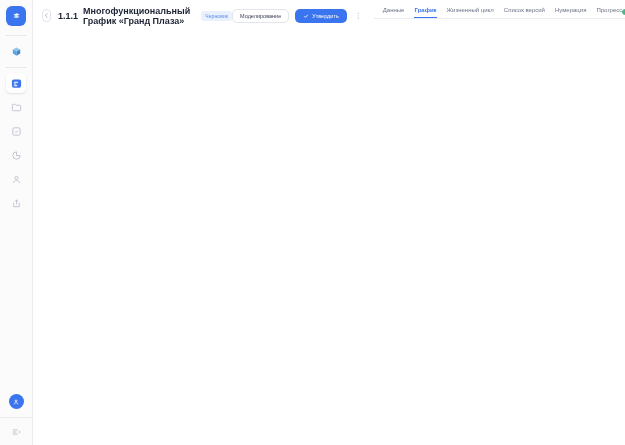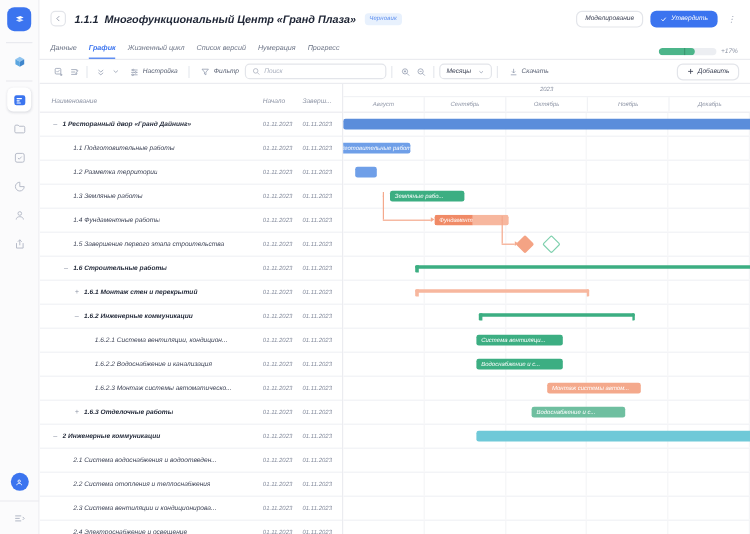--- a/index.html
+++ b/index.html
@@ -31,21 +31,21 @@
   .rail-ico.active { background:#ffffff; box-shadow:0 1px 2px rgba(40,50,80,.13); }
   .rail-spacer { flex:1; }
   .rail-avatar {
     width:15px;height:15px;border-radius:50%;background:#3b74ef;
     display:flex;align-items:center;justify-content:center;margin-bottom:8px;
   }
   .rail-bottom-sep { width:33px;height:1px;background:#ebecf0;margin-bottom:6px;}
   .rail-menu { width:20px;height:16px;display:flex;align-items:center;justify-content:center;margin-bottom:5px;}
 
   
-  .main { flex:1; display:flex; flex-direction:column; min-width:0; background:#fff;font-style:italic; }
+  .main { flex:1; display:flex; flex-direction:row; min-width:0; background:#fff; }
 
   
   .hdr { height:31px; display:flex; align-items:center; padding:0 10px 0 9px; flex:0 0 31px;}
   .back-btn {
     width:13px;height:13px;border:1px solid #e3e5ea;border-radius:4px;background:#fff;
     display:flex;align-items:center;justify-content:center;color:#8b93a5;font-size:7px;
     margin-right:7px;
   }
   .code { font-size:9px; font-weight:bold; color:#1d2434; margin-right:5px; }
   .title { font-size:9px; font-weight:bold; color:#1d2434; }
@@ -252,21 +252,21 @@
 
   <div class="main">
 
     <div class="hdr">
       <div class="back-btn">
         <svg width="7" height="7" viewBox="0 0 24 24" fill="none" stroke="#8b93a5" stroke-width="2.4">
           <path d="M15 5l-7 7 7 7"></path>
         </svg>
       </div>
       <div class="code">1.1.1</div>
-      <div class="title">Многофункциональный Центр «Гранд Плаза»</div>
+      <div class="title">Многофункциональный График «Гранд Плаза»</div>
       <div class="badge">Черновик</div>
       <div class="hdr-right">
         <div class="btn-ghost">Моделирование</div>
         <div class="btn-primary">
           <span>
             <svg width="6" height="6" viewBox="0 0 24 24" fill="none" stroke="#fff" stroke-width="3.2">
               <path d="M5 12.5l5 5L19 7"></path>
             </svg>
           </span>
           <span>Утвердить</span>

